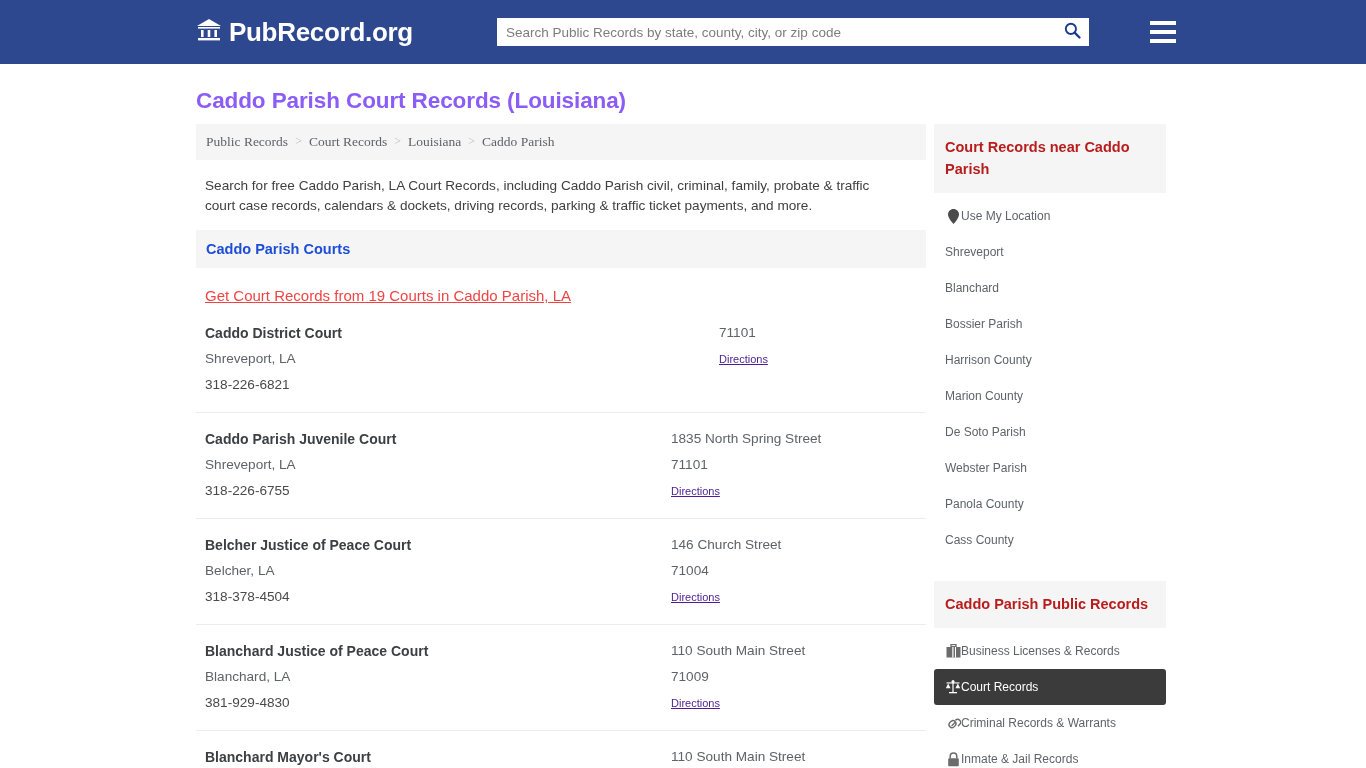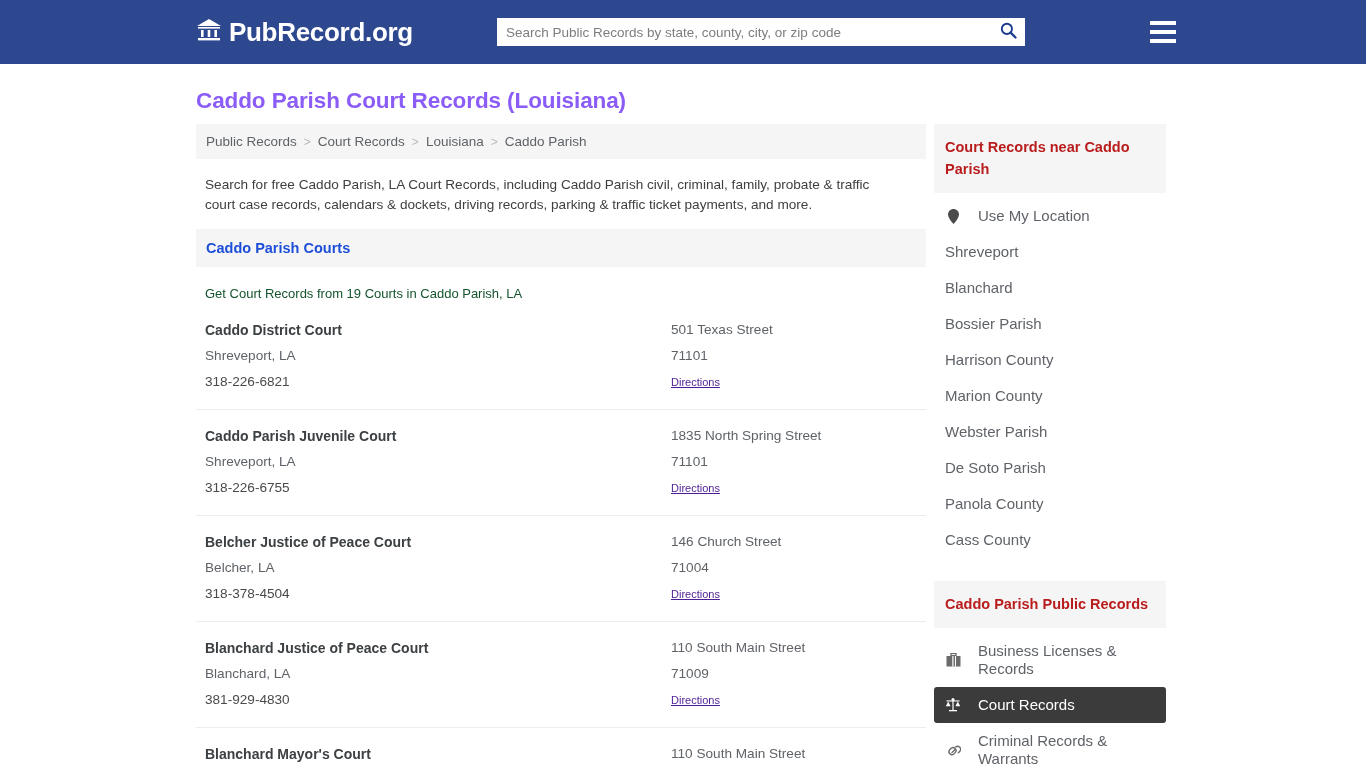--- a/index.html
+++ b/index.html
@@ -33,21 +33,21 @@
     color: #ffffff;
     font-size: 26px;
     font-weight: bold;
     letter-spacing: -0.3px;
     white-space: nowrap;
   }
   .search-wrap {
     position: absolute;
     left: 497px;
     top: 18px;
-    width: 528px;
+    width: 592px;
     height: 28px;
     background: #ffffff;
     display: flex;
     align-items: center;
   }
   .search-input {
     flex: 1;
     border: 0;
     outline: none;
     height: 26px;
@@ -113,23 +113,23 @@
     margin-bottom: 10px;
     letter-spacing: -0.1px;
   }
 
   
   .breadcrumb {
     background: #f5f5f5;
     padding: 10px 10px 10px 10px;
     font-size: 13.5px;
     display: flex;
-    align-items: center;
     flex-wrap: nowrap;
     gap: 0;
+    font-family: Liberation Serif, serif;
   }
   .breadcrumb a {
     color: #5f6368;
     text-decoration: none;
     cursor: pointer;
   }
   .breadcrumb .sep {
     color: #b9b9b9;
     padding: 0 7px;
     font-size: 12px;
@@ -145,33 +145,34 @@
 
   
   .section-head {
     background: #f5f5f5;
     padding: 11px 10px;
     font-size: 14.5px;
     font-weight: bold;
     color: #1d4ed8;
   }
   .section-sub {
-    font-size: 13px;
-    color: #14532d;
+    font-size: 15px;
+    color: #ef4444;
     padding: 19px 0 16px 9px;
+    text-decoration: underline;
   }
 
   
   .court-list { }
   .court-row {
     display: flex;
     border-top: 1px solid #ededed;
     padding: 13px 0 14px 9px;
   }
-  .court-row:first-child { border-top: 0; padding-top: 0; }
+  .court-row:first-child { border-top: 0; padding-top: 0; gap: 48px; }
   .court-left { width: 466px; }
   .court-right { flex: 1; }
   .court-name {
     font-size: 14px;
     font-weight: bold;
     color: #3c4043;
     line-height: 26px;
   }
   .court-city, .court-phone, .court-street, .court-zip {
     font-size: 13.6px;
@@ -194,22 +195,22 @@
     padding: 12px 11px 13px 11px;
     font-size: 14.5px;
     font-weight: bold;
     color: #b91c1c;
     line-height: 22px;
   }
   .side-list { padding-top: 5px; }
   .side-item {
     display: flex;
     align-items: center;
-    gap: 17px;
-    font-size: 15px;
+    gap: 0;
+    font-size: 12px;
     color: #5f6368;
     padding: 9px 11px;
     cursor: pointer;
     border-radius: 3px;
     line-height: 18px;
   }
   .side-item.active {
     background: #3b3b3b;
     color: #ffffff;
   }
@@ -285,21 +286,20 @@
 
       <div class="court-list">
 
         <div class="court-row">
           <div class="court-left">
             <div class="court-name">Caddo District Court</div>
             <div class="court-city">Shreveport, LA</div>
             <div class="court-phone">318-226-6821</div>
           </div>
           <div class="court-right">
-            <div class="court-street">501 Texas Street</div>
             <div class="court-zip">71101</div>
             <a class="directions">Directions</a>
           </div>
         </div>
 
         <div class="court-row">
           <div class="court-left">
             <div class="court-name">Caddo Parish Juvenile Court</div>
             <div class="court-city">Shreveport, LA</div>
             <div class="court-phone">318-226-6755</div>
@@ -374,24 +374,24 @@
         <div class="side-item plain">
           <span>Bossier Parish</span>
         </div>
         <div class="side-item plain">
           <span>Harrison County</span>
         </div>
         <div class="side-item plain">
           <span>Marion County</span>
         </div>
         <div class="side-item plain">
+          <span>De Soto Parish</span>
+        </div>
+        <div class="side-item plain">
           <span>Webster Parish</span>
-        </div>
-        <div class="side-item plain">
-          <span>De Soto Parish</span>
         </div>
         <div class="side-item plain">
           <span>Panola County</span>
         </div>
         <div class="side-item plain">
           <span>Cass County</span>
         </div>
       </div>
 
       <div class="side-spacer"></div>

